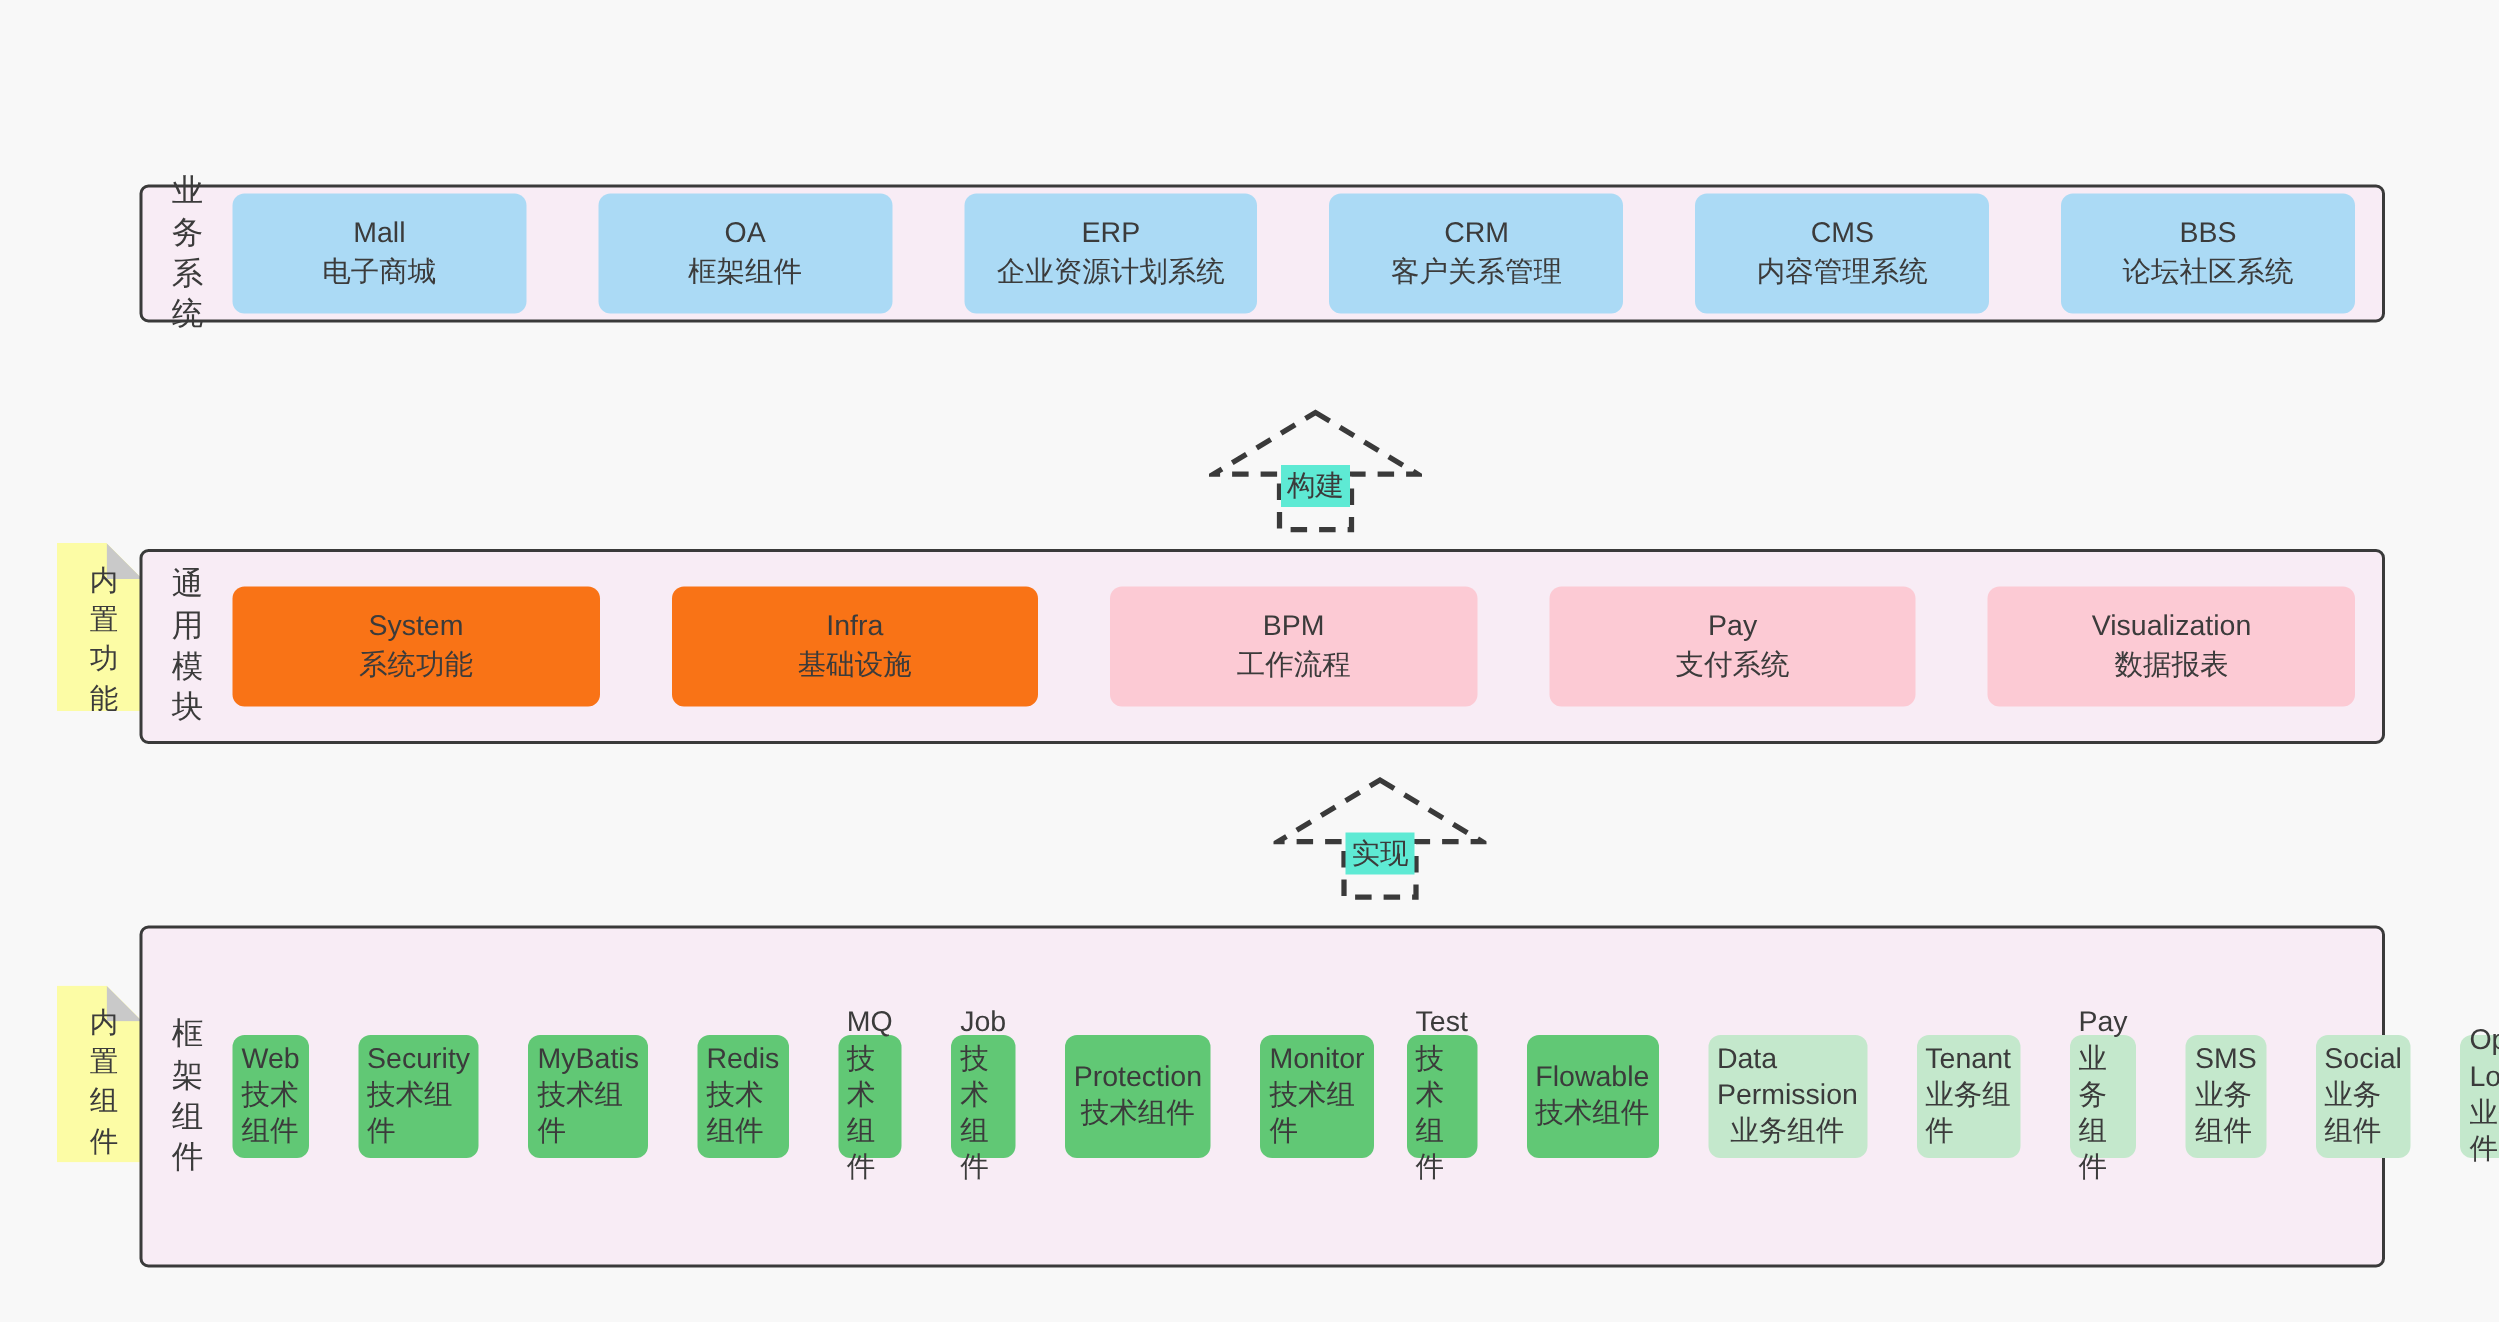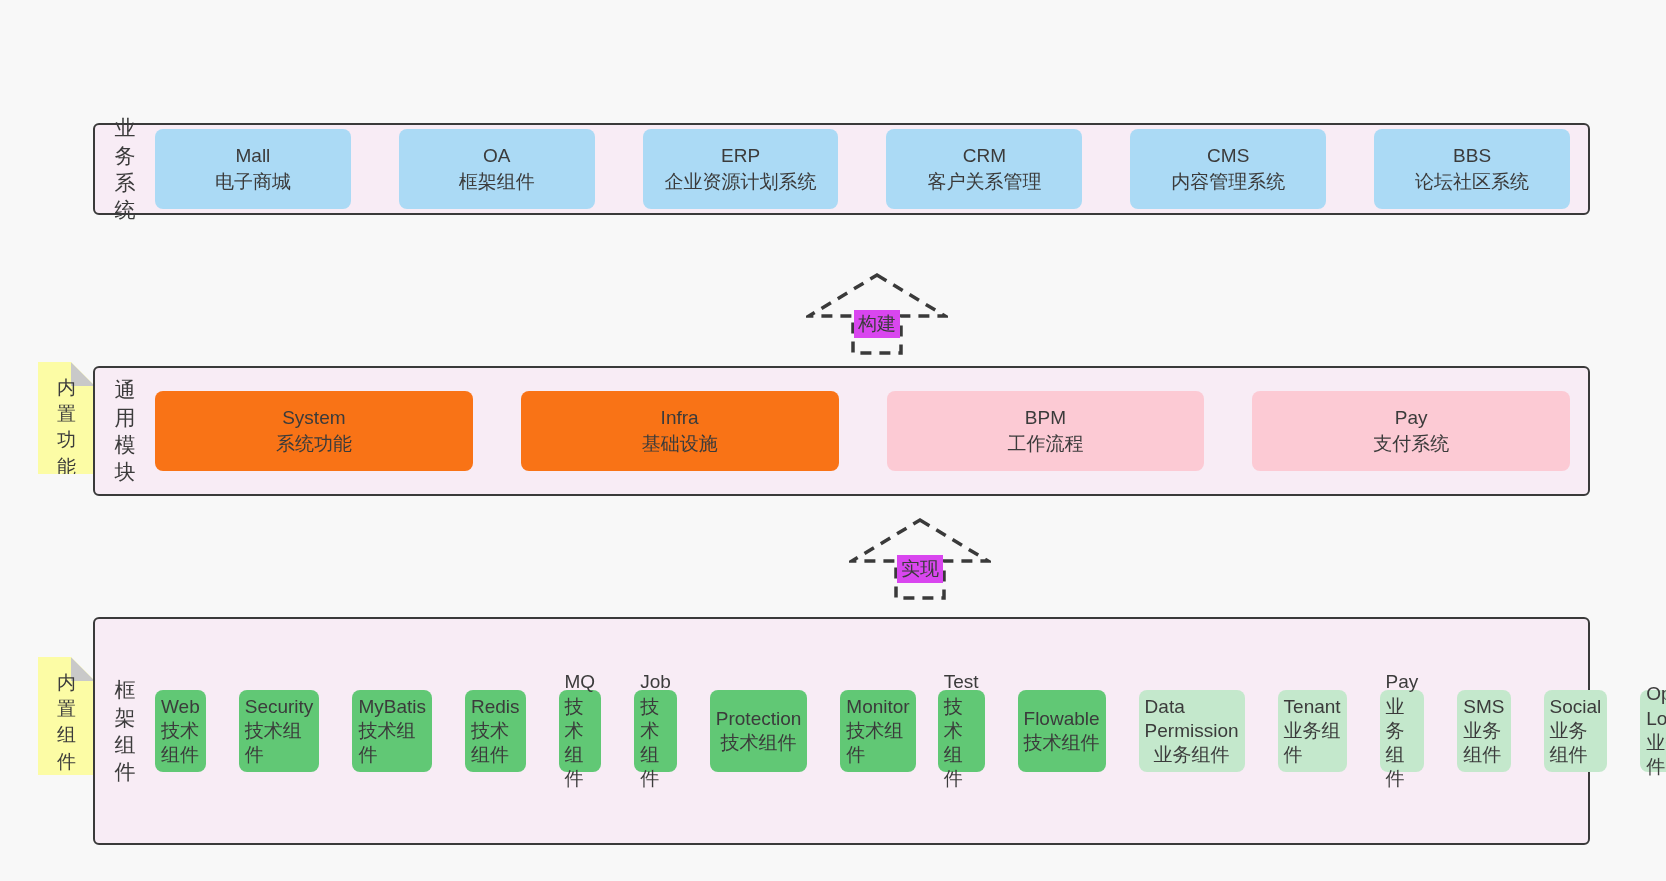--- a/index.html
+++ b/index.html
@@ -43,38 +43,38 @@
   .gdark{background:#61c875}
   .glight{background:#c4e8cc}
 
   
   .arrow{position:absolute;width:142px;height:84px;z-index:1}
   .arrow-build{left:806px;top:272px}
   .arrow-implement{left:849px;top:517px}
   .arrow svg{display:block;width:142px;height:84px}
   .arrow-label{
     position:absolute;left:50%;top:38px;transform:translateX(-50%);
-    background:#d946ef;padding:1px 4px;font-size:19px;white-space:nowrap;
+    background:#5eead4;padding:1px 4px;font-size:19px;white-space:nowrap;
   }
 
   
   .note{
     position:absolute;left:38px;width:57px;background:#fcfca5;z-index:1;
     clip-path:polygon(0 0,calc(100% - 24px) 0,100% 24px,100% 100%,0 100%);
   }
   .note-functions{top:362px;height:112px}
   .note-components{top:657px;height:118px}
   .note-fold{
     position:absolute;top:0;right:0;width:24px;height:24px;background:#c9c9c9;
     clip-path:polygon(0 0,100% 100%,0 100%);
   }
   .note-text{
     position:absolute;left:50%;transform:translateX(-50%);top:13px;
-    width:1.3em;word-break:break-all;text-align:center;
-    font-size:19px;line-height:1.38;
+    width:1.3em;word-break:break-all;text-align:right;
+    font-size:19px;line-height:1.38;font-family:Liberation Mono, monospace;
   }
 </style>
 </head>
 <body>
 
 <div class="note note-functions">
   <div class="note-fold"></div>
   <div class="note-text">内置功能</div>
 </div>
 
@@ -136,20 +136,24 @@
       <div>基础设施</div>
     </div>
     <div class="box pink">
       <div>BPM</div>
       <div>工作流程</div>
     </div>
     <div class="box pink">
       <div>Pay</div>
       <div>支付系统</div>
     </div>
+    <div class="box pink">
+      <div>Visualization</div>
+      <div>数据报表</div>
+    </div>
   </div>
 </section>
 
 <div class="arrow arrow-implement">
   <svg viewBox="0 0 142 84">
     <polygon points="71,3 139,44 95,44 95,81 47,81 47,44 3,44" fill="none" stroke="#3a3a3a" stroke-width="3.5" stroke-dasharray="11 8"></polygon>
   </svg>
   <span class="arrow-label">实现</span>
 </div>
 

